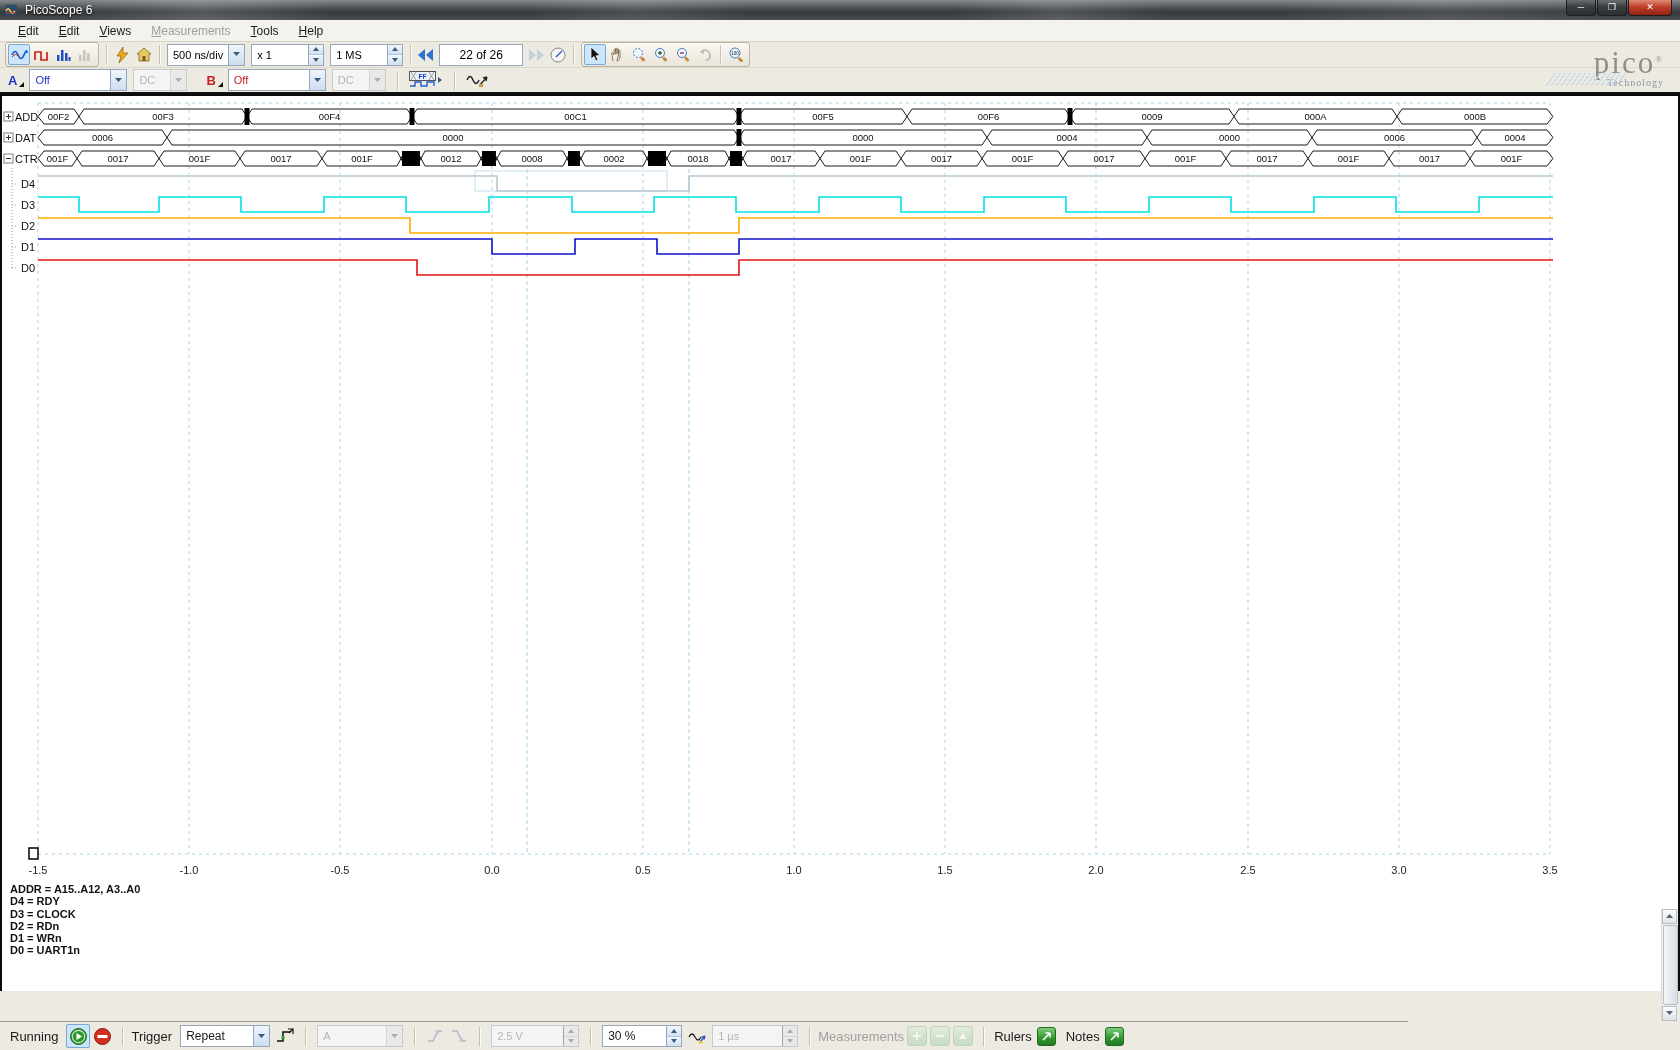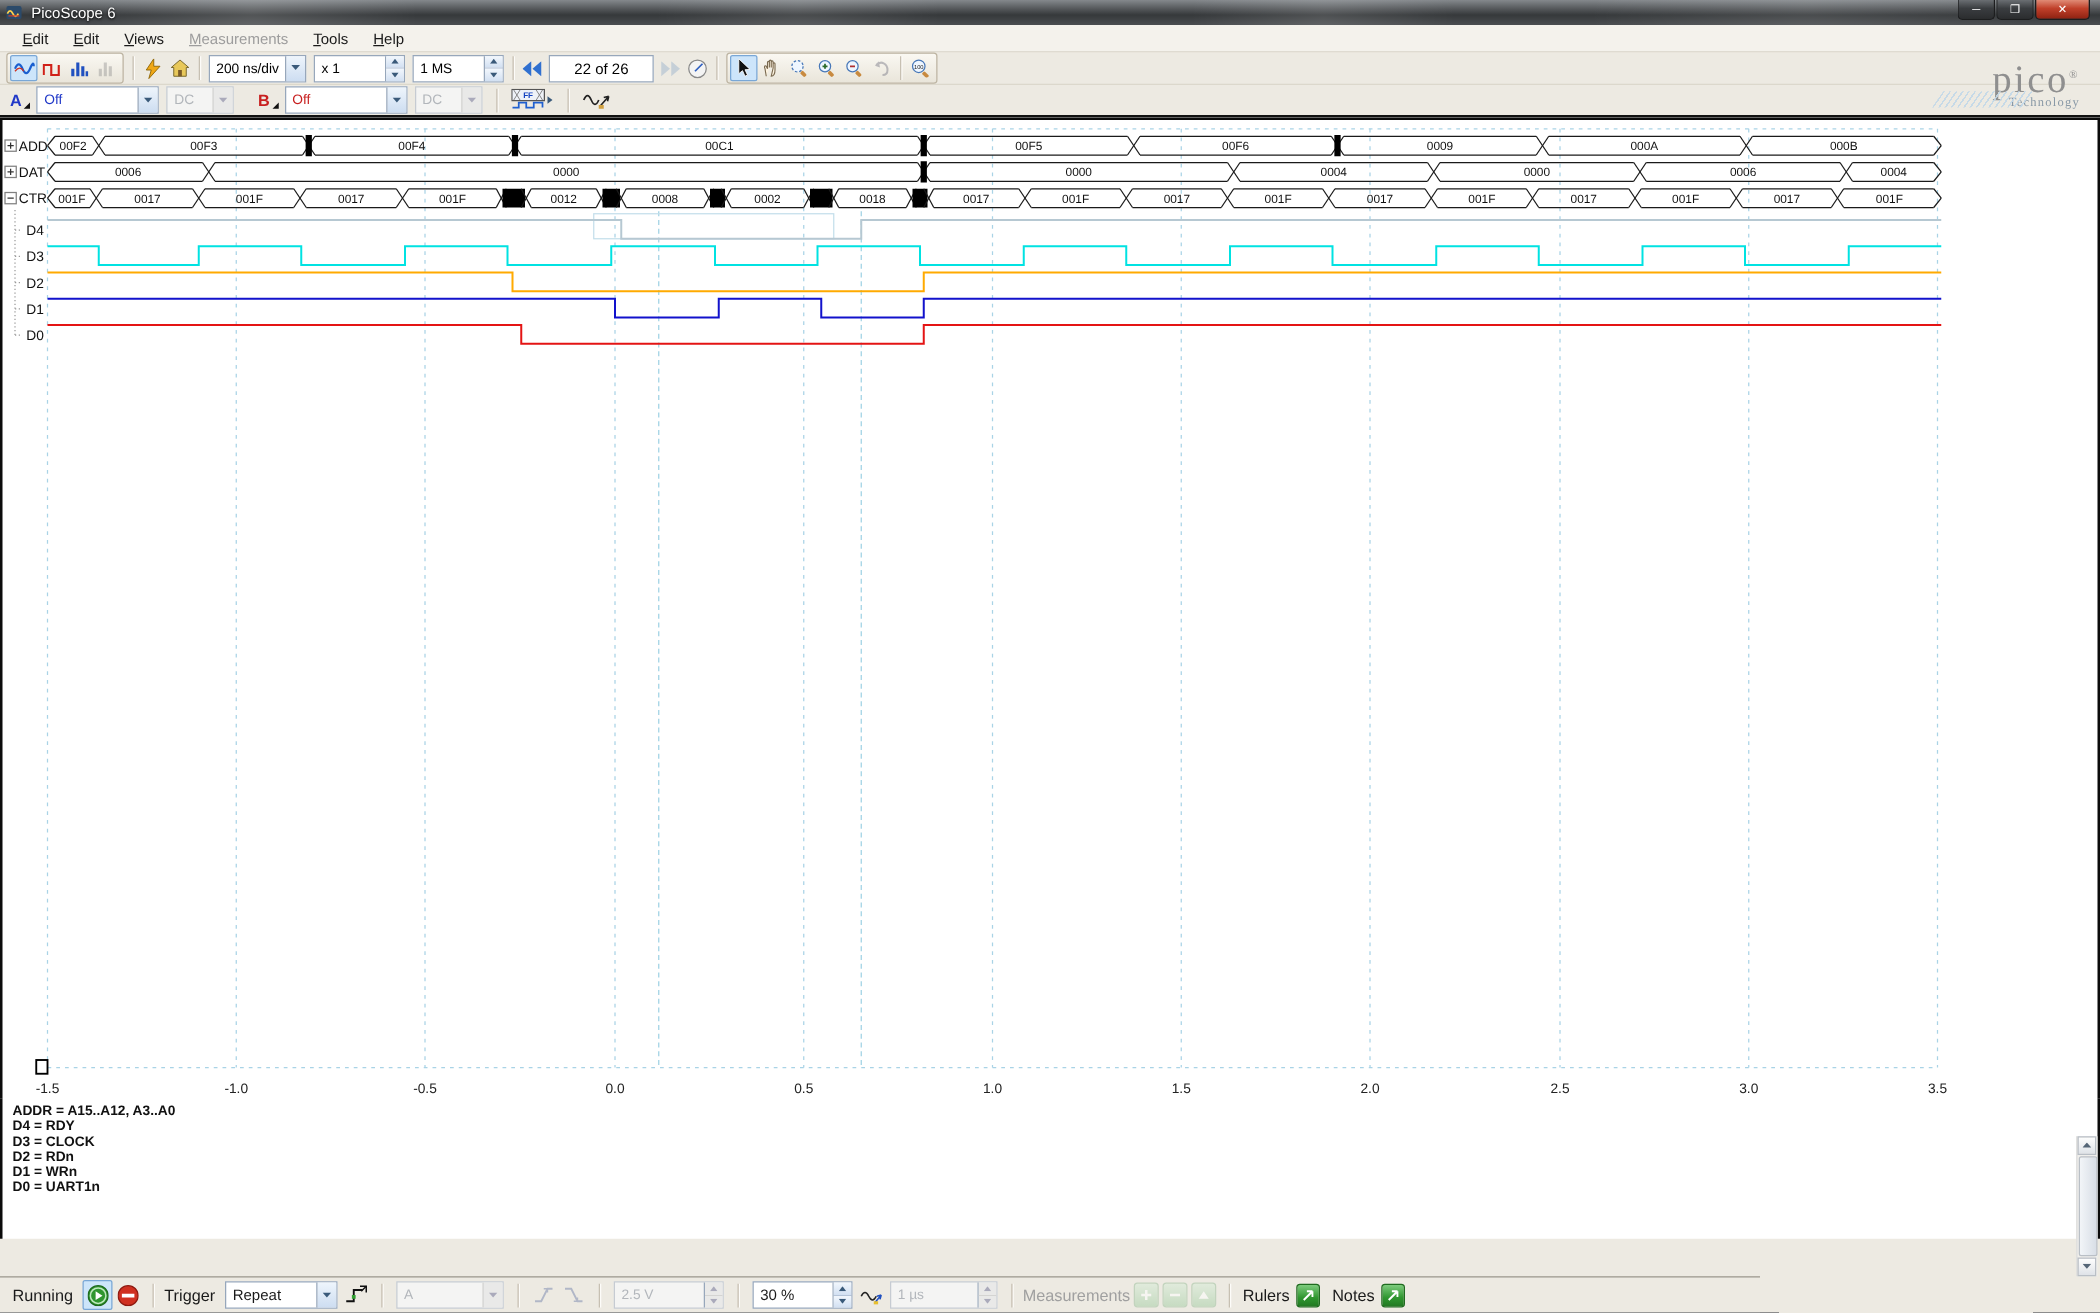--- a/index.html
+++ b/index.html
@@ -170,21 +170,21 @@
       </svg>
     </button>
     <button class="tbtn">
       <svg width="16" height="15" viewBox="0 0 16 15">
         <path d="M8 1 L15 7 H13 V14 H3 V7 H1 Z" fill="#e8c85a" stroke="#7a6a30" stroke-width="0.8"></path>
         <rect x="6.5" y="9" width="3" height="5" fill="#7a5a28"></rect>
       </svg>
     </button>
     <span class="vsep"></span>
     <div class="tsel">
-      <span class="val">200 ns/div</span>
+      <span class="val">500 ns/div</span>
       <span class="dd">
           <svg width="7" height="5">
             <path d="M0 0 L3.5 4 L7 0Z" fill="#3a5a7a"></path>
           </svg>
         </span>
     </div>
     <div class="tsel">
       <span class="val" style="min-width:46px">x 1</span>
       <span class="spin">
         <div>

